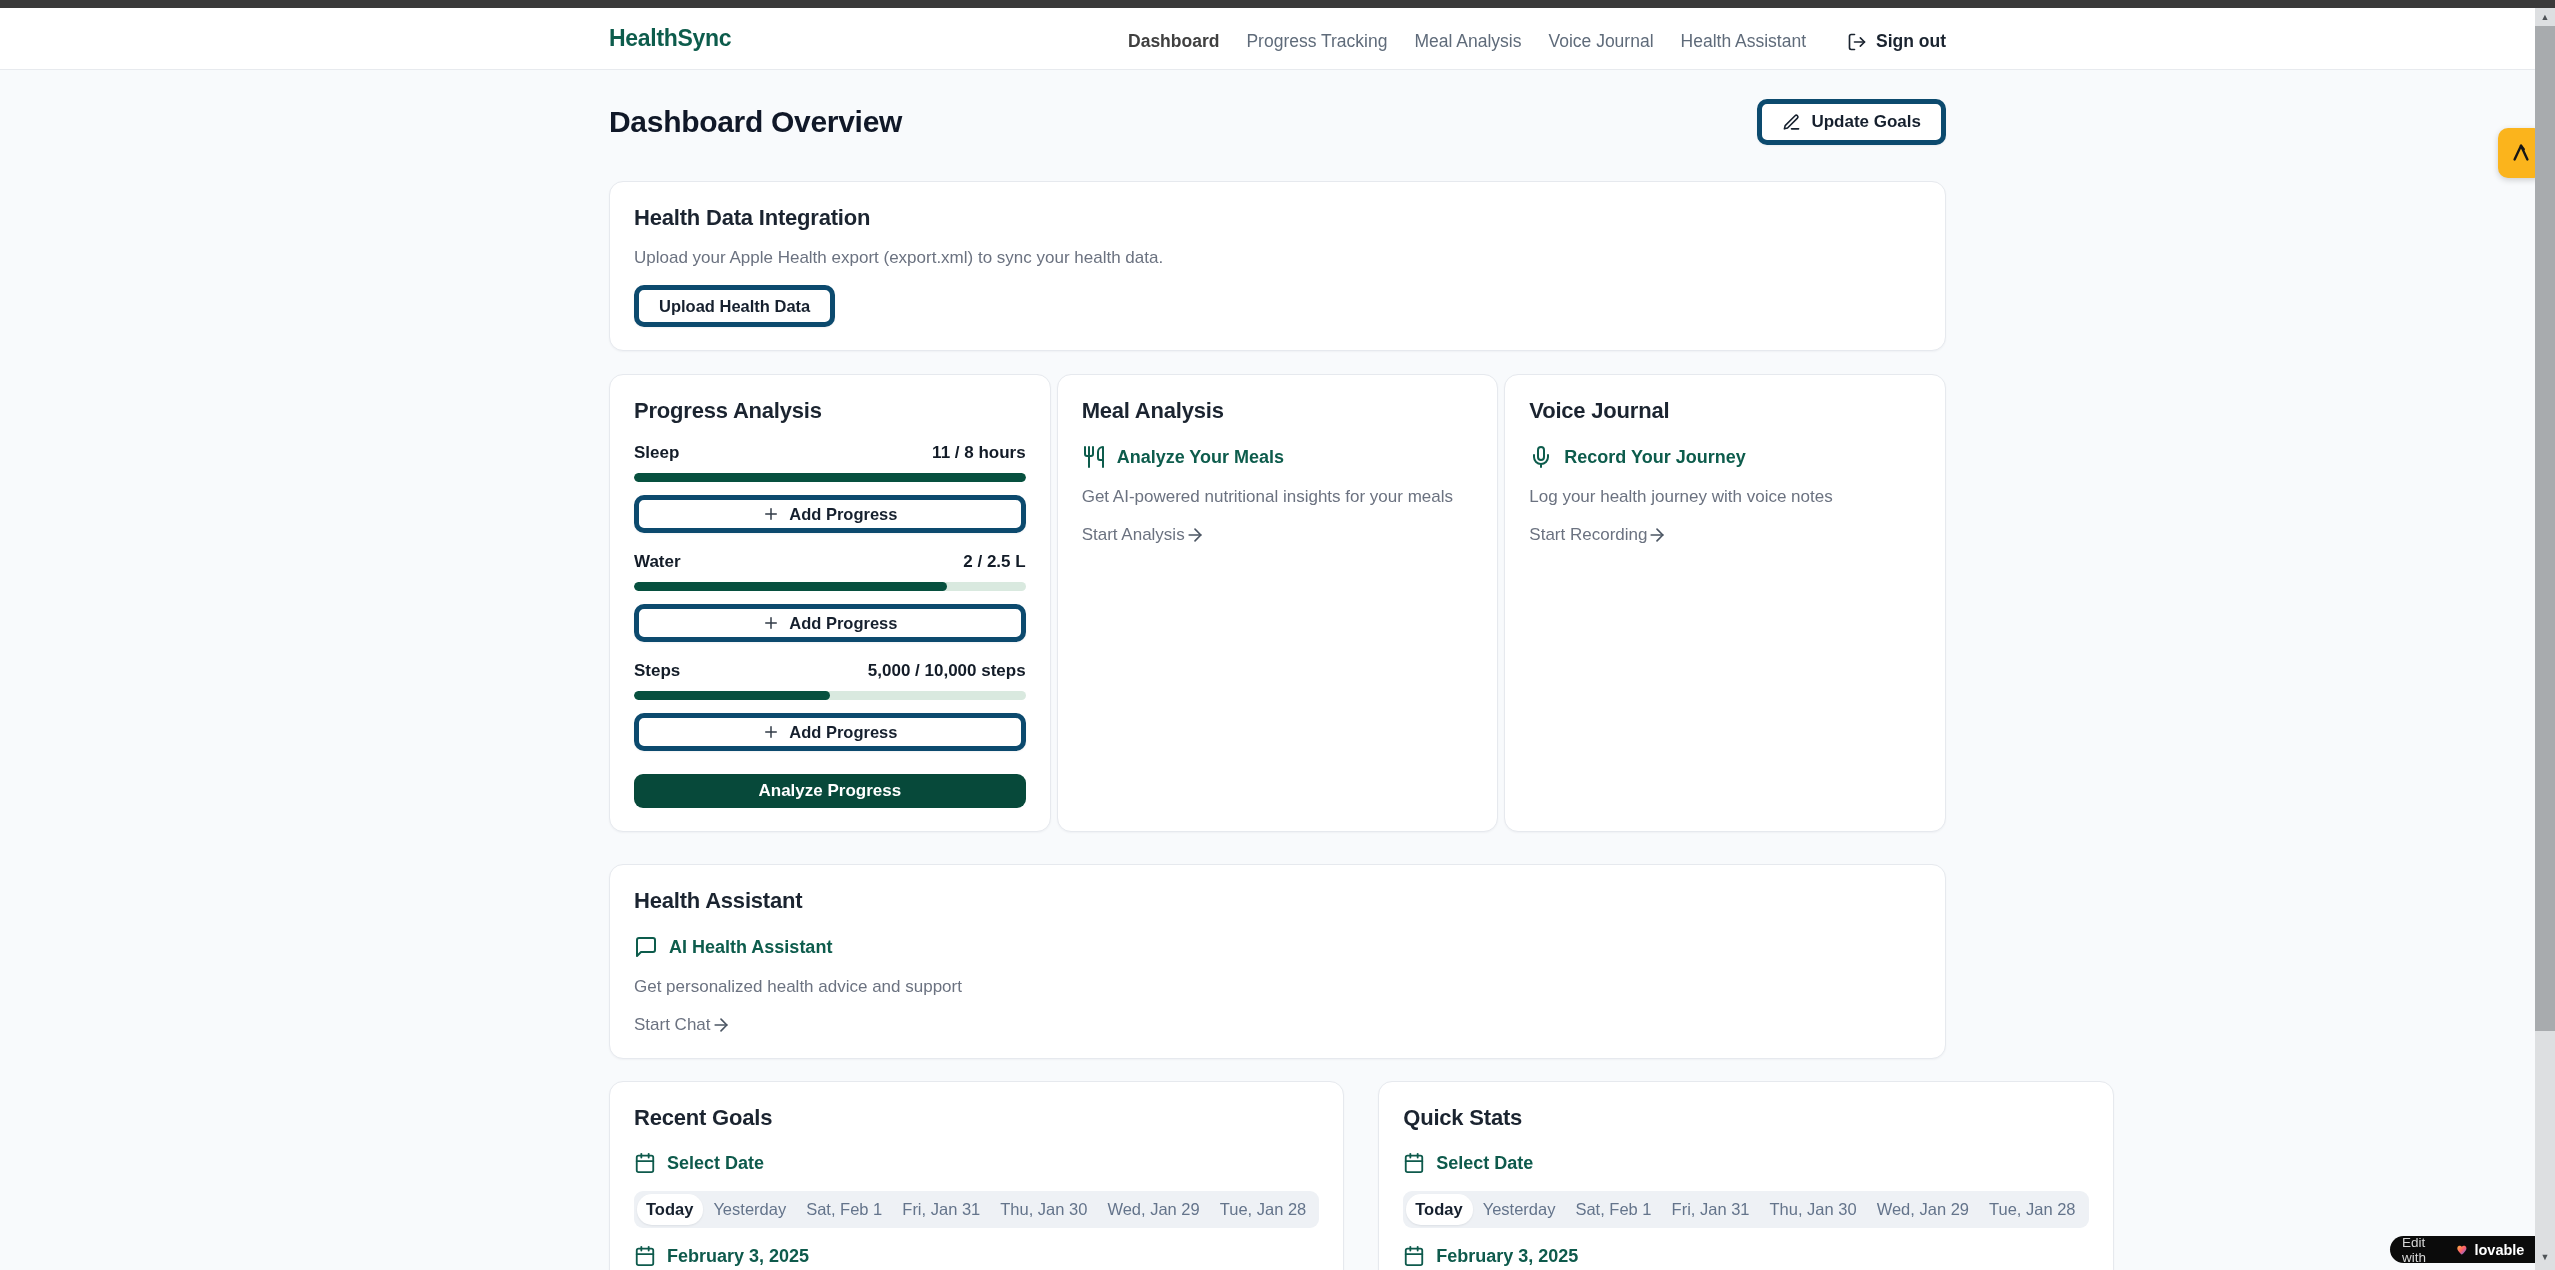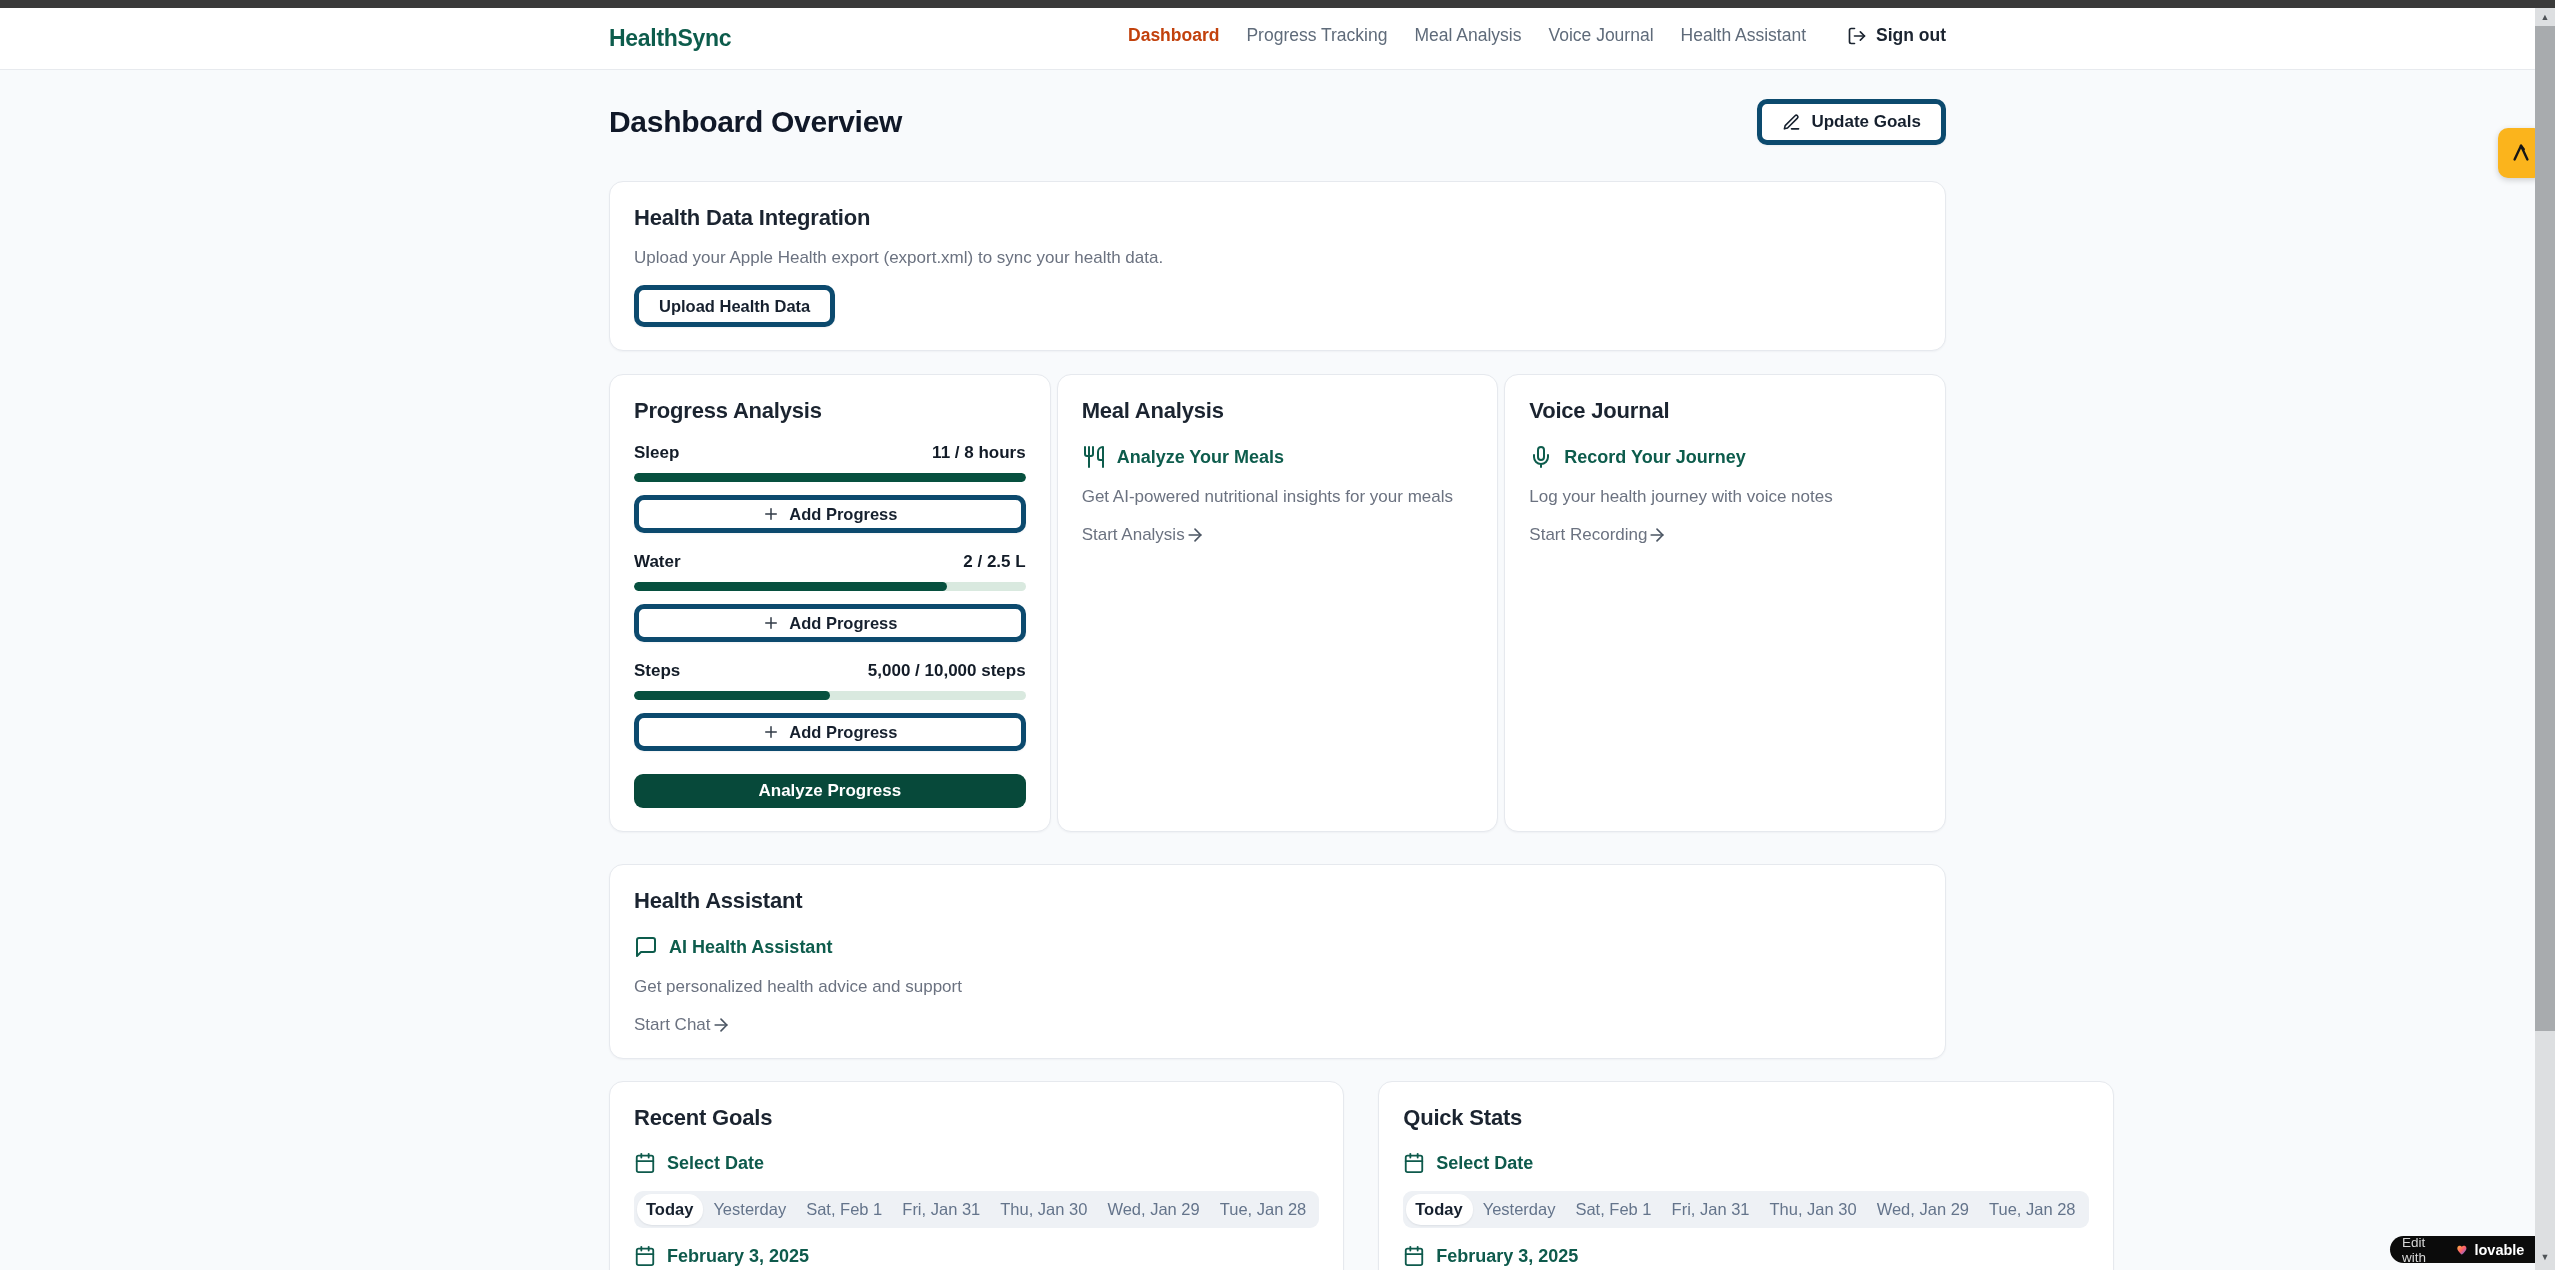--- a/index.html
+++ b/index.html
@@ -12,25 +12,25 @@
     position:relative;
   }
   .top-strip { height:8px; width:100%; background:#3a3a3a; }
 
   
   .header {
     height:62px; background:#ffffff; border-bottom:1px solid #e7eaee;
     display:flex; align-items:center;
   }
   .container { width:1337px; margin:0 auto; }
-  .header-inner { display:flex; align-items:flex-start; justify-content:space-between; }
+  .header-inner { display:flex; align-items:flex-end; justify-content:space-between; }
   .logo { font-size:23px; font-weight:800; color:#0d5c4c; letter-spacing:-0.3px; cursor:pointer; }
   .nav { display:flex; align-items:center; gap:27px; }
   .nav-link { font-size:17.5px; color:#5f6b7a; cursor:pointer; }
-  .nav-link.active { color:#c2410c; font-weight:600;margin-left:23px; }
+  .nav-link.active { color:#404040; font-weight:600;margin-left:23px; }
   .signout { display:flex; align-items:center; gap:9px; margin-left:14px; cursor:pointer; }
   .signout svg { width:20px; height:20px; stroke:#1b2430; }
   .signout span { font-size:17.5px; font-weight:600; color:#1b2430; }
 
   
   .main { padding-top:29px; padding-bottom:40px; }
   .page-head { display:flex; align-items:center; justify-content:space-between; }
   .page-title { font-size:30px; font-weight:800; color:#101828; letter-spacing:-0.3px; }
   .btn-outline {
     display:inline-flex; align-items:center; justify-content:center; gap:10px;

